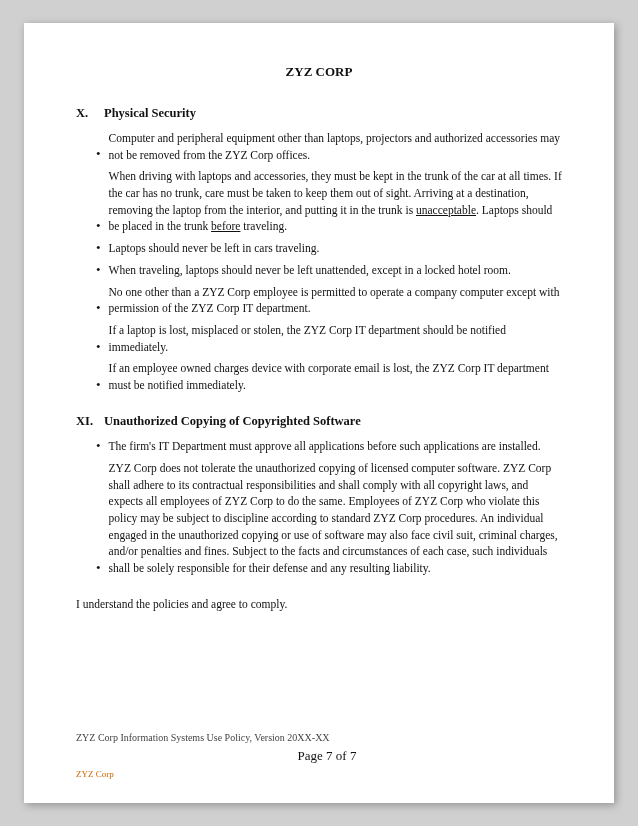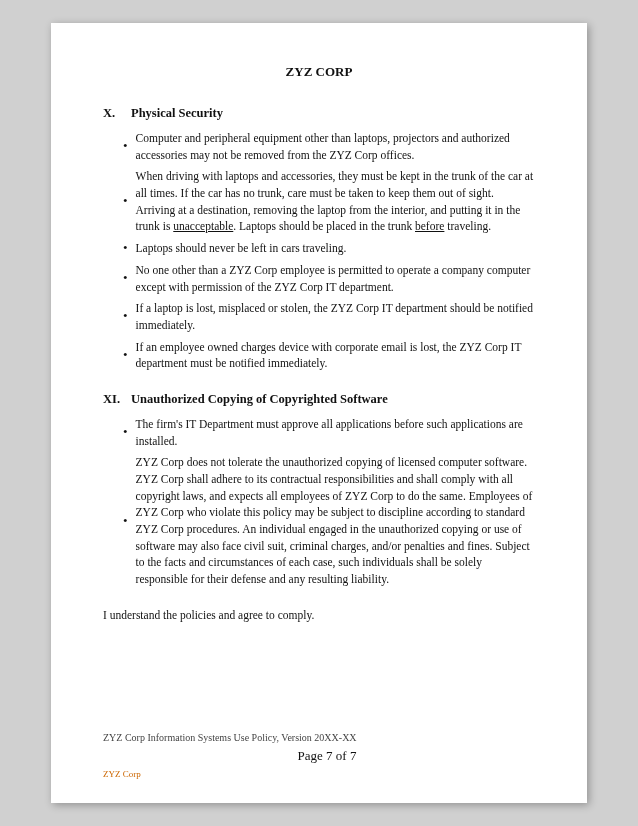--- a/index.html
+++ b/index.html
@@ -12,21 +12,21 @@
       background: #d0d0d0;
       display: flex;
       justify-content: center;
       align-items: center;
       min-height: 826px;
       font-family: 'Times New Roman', Times, serif;
     }
 
     .page {
       background: #ffffff;
-      width: 536px;
+      width: 590px;
       min-height: 780px;
       padding: 40px 52px 36px 52px;
       box-shadow: 2px 2px 8px rgba(0,0,0,0.3);
       position: relative;
       font-size: 11.5px;
       line-height: 1.45;
       color: #111;
     }
 
     .header {
@@ -62,21 +62,21 @@
     }
 
     .bullet-list {
       list-style: none;
       padding-left: 20px;
       margin: 0;
     }
 
     .bullet-list li {
       display: flex;
-      align-items: center;
+      align-items: flex-end;
       margin-bottom: 5px;
       font-size: 11.5px;
       line-height: 1.45;
     }
 
     .bullet-list li::before {
       content: "•";
       margin-right: 8px;
       font-size: 13px;
       line-height: 1.3;
@@ -168,20 +168,23 @@
       <li>
         <span class="bullet-text">Computer and peripheral equipment other than laptops, projectors and authorized accessories may not be removed from the ZYZ Corp offices.</span>
       </li>
       <li>
         <span class="bullet-text">When driving with laptops and accessories, they must be kept in the trunk of the car at all times.  If the car has no trunk, care must be taken to keep them out of sight.  Arriving at a destination, removing the laptop from the interior, and putting it in the trunk is <span class="underline">unacceptable</span>.  Laptops should be placed in the trunk <span class="underline">before</span> traveling.</span>
       </li>
       <li>
         <span class="bullet-text">Laptops should never be left in cars traveling.</span>
       </li>
       <li>
+        <span class="bullet-text">When traveling, laptops should never be left unattended, except in a locked hotel room.</span>
+      </li>
+      <li>
         <span class="bullet-text">No one other than a ZYZ Corp employee is permitted to operate a company computer except with permission of the ZYZ Corp IT department.</span>
       </li>
       <li>
         <span class="bullet-text">If a laptop is lost, misplaced or stolen, the ZYZ Corp IT department should be notified immediately.</span>
       </li>
       <li>
         <span class="bullet-text">If an employee owned charges device with corporate email is lost, the ZYZ Corp IT department must be notified immediately.</span>
       </li>
     </ul>
   </div>

